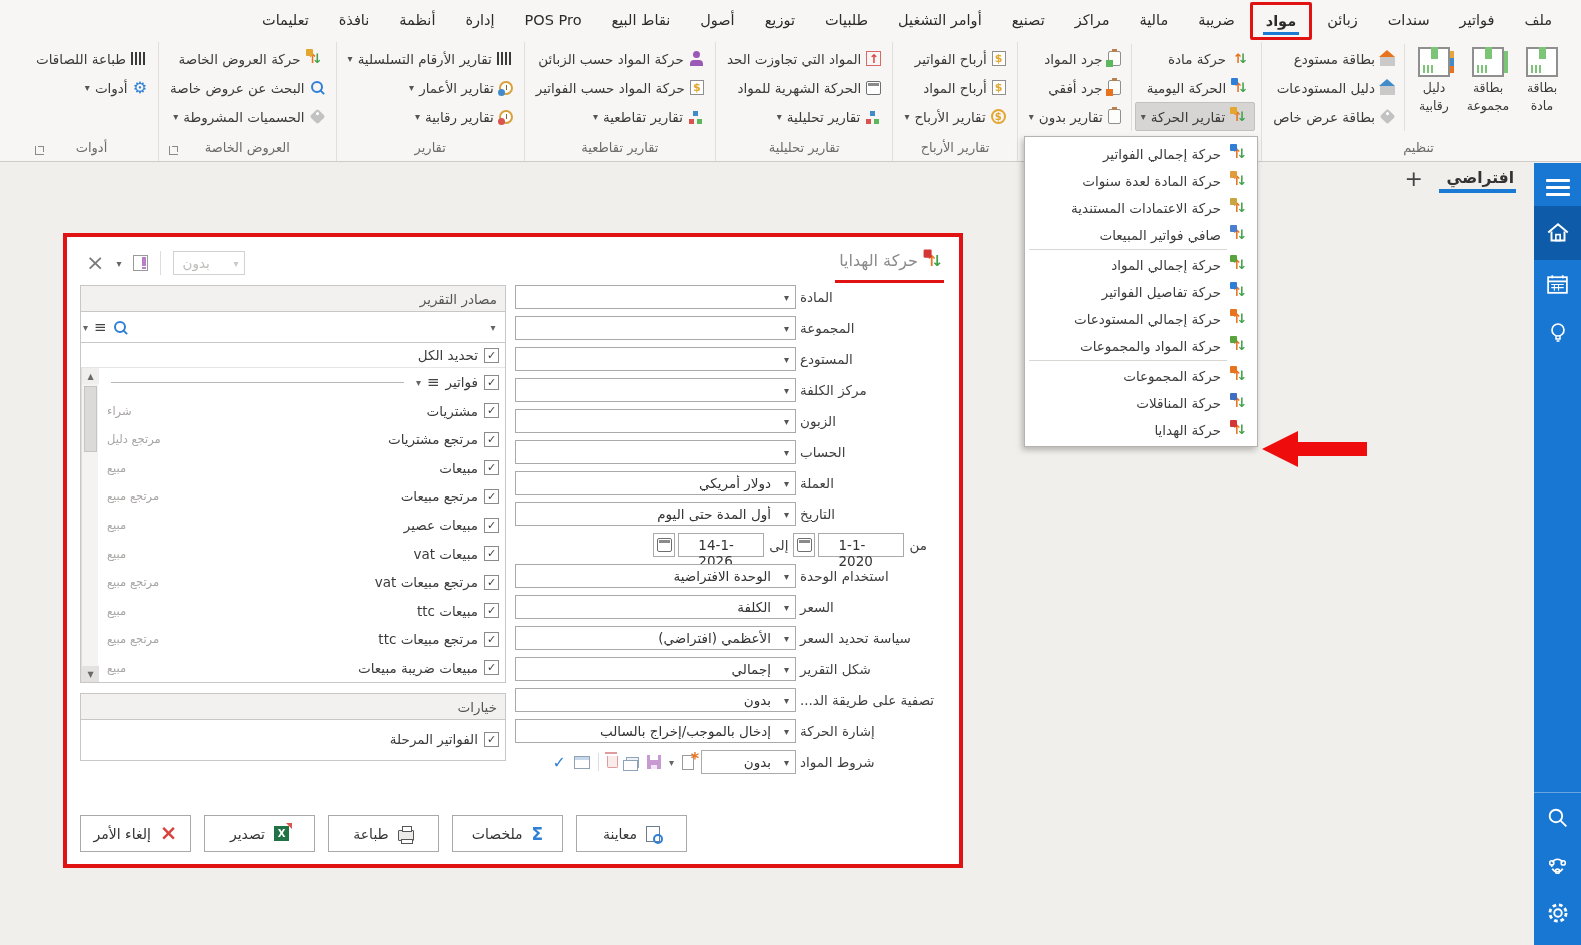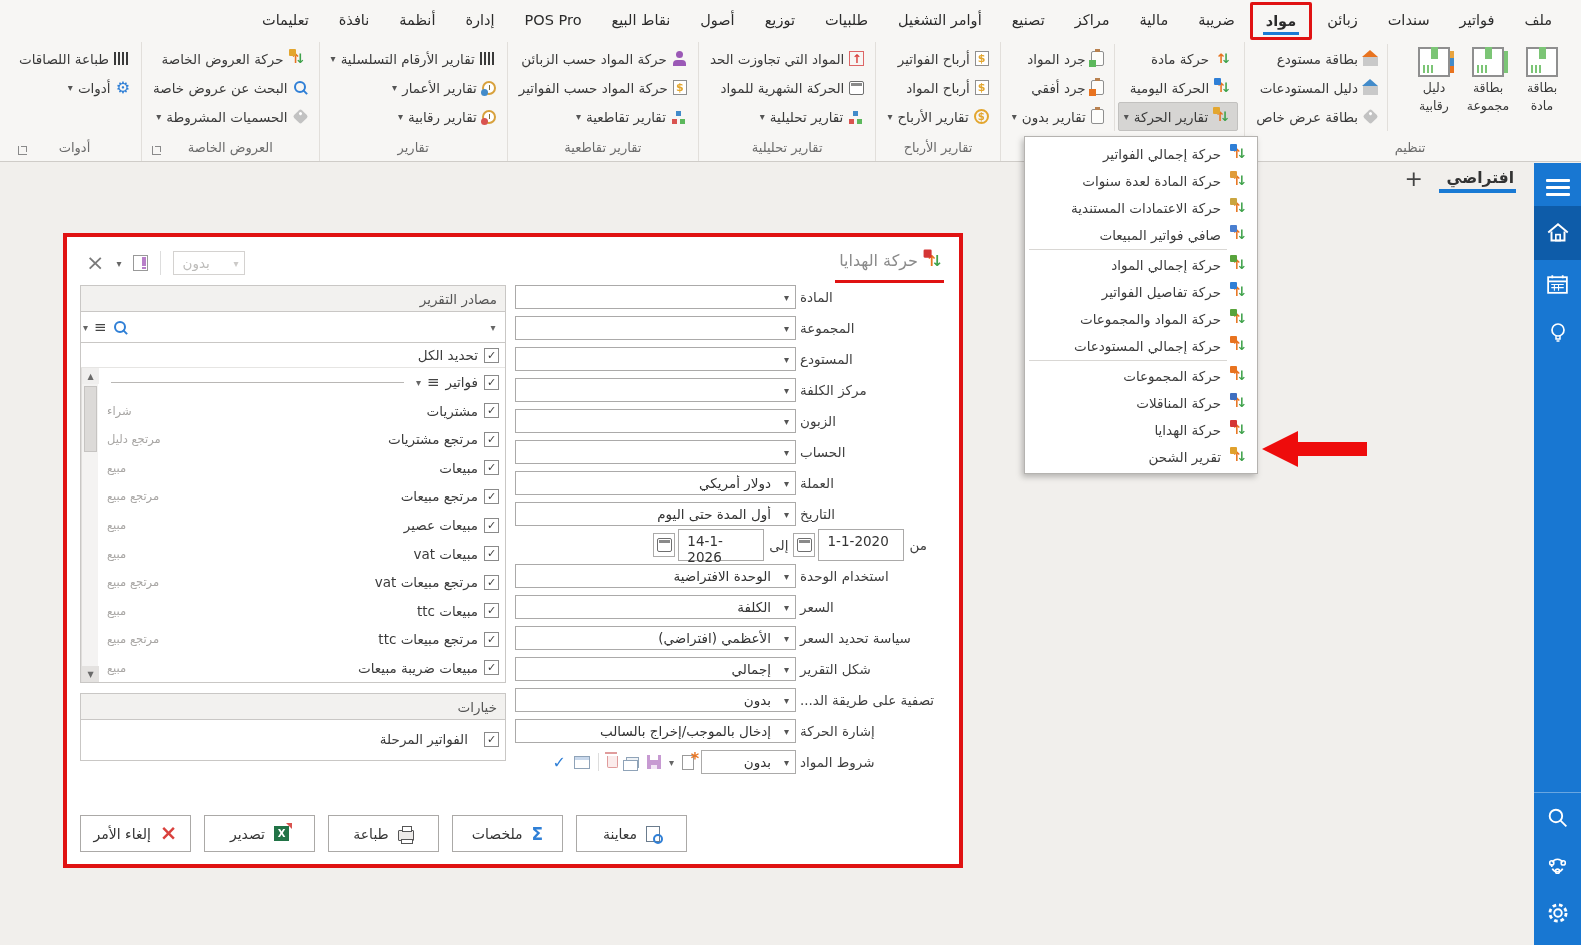--- a/index.html
+++ b/index.html
@@ -113,21 +113,21 @@
 
   .dlg-body{display:flex;gap:9px;direction:rtl}
   
   .fcol{width:432px}
   .frow{display:flex;align-items:center;margin-bottom:7px;height:24px}
   .frow .lbl{width:150px;font-size:13.5px;color:#3f3f3f;text-align:left;padding-left:4px;white-space:nowrap;overflow:hidden;direction:rtl}
   .frow .combo{flex:1}
   .daterow{gap:5px}
   .dlabel{font-size:13.5px;color:#3f3f3f;white-space:nowrap}
   .dinp{display:flex;direction:rtl;align-items:center;gap:3px}
-  .dinp .dval{width:86px;height:32px;border:1px solid #abaaa9;font-size:13.5px;color:#333;text-align:left;padding:3px 8px;direction:ltr}
+  .dinp .dval{width:86px;height:24px;border:1px solid #abaaa9;font-size:13.5px;color:#333;text-align:left;padding:3px 19px;direction:ltr}
   .calbtn{width:22px;height:24px;border:1px solid #abaaa9;display:flex;align-items:center;justify-content:center;background:#fff}
   .cond-tools{display:flex;align-items:center;gap:8px;margin-right:7px;direction:rtl}
   .nf{width:12px;height:15px;border:1.5px solid #9a9a9a;background:#fff;position:relative}
   .nf:before{content:"*";position:absolute;top:-7px;right:-6px;color:#e8731f;font-weight:700;font-size:16px}
   .flp{width:14px;height:14px;background:#c79ad2;position:relative}
   .flp:before{content:"";position:absolute;top:0;left:3px;width:8px;height:5px;background:#fff}
   .flp:after{content:"";position:absolute;bottom:0;left:4px;width:6px;height:4px;background:#f3e6f6}
   .cpy{width:13px;height:11px;border:1.5px solid #8fa3b8;background:#eef2f6;position:relative}
   .cpy:before{content:"";position:absolute;left:-4px;top:2px;width:13px;height:9px;border:1.5px solid #8fa3b8;background:#fff}
   .trs{width:11px;height:12px;border:1.5px solid #e09c9c;border-top:none;border-radius:0 0 2px 2px;position:relative;background:#fbecec}
@@ -151,21 +151,21 @@
   .treewrap{position:absolute;top:25px;bottom:0;left:0;right:0}
   .vscroll{position:absolute;left:0;top:0;bottom:0;width:17px;background:#f4f3f2;border-left:1px solid #e0dedc}
   .vscroll .up,.vscroll .dn{position:absolute;left:0;width:17px;height:16px;background:#f0efee;color:#6a6a6a;font-size:8px;display:flex;align-items:center;justify-content:center}
   .vscroll .up{top:0}.vscroll .dn{bottom:0;background:#e4e2e0}
   .vscroll .thumb{position:absolute;left:2px;top:18px;width:13px;height:66px;background:#dcdad8;border:1px solid #c6c4c2}
   .tree{position:absolute;left:18px;right:0;top:0;bottom:0;display:flex;flex-direction:column}
   .trow{flex:1;display:flex;align-items:center;gap:6px;padding:0 6px;font-size:13.5px;color:#3b3b3b;direction:rtl}
   .trow .tag{margin-right:auto;font-size:11.5px;color:#a8a6a4;padding-left:2px}
   .trow .line{flex:1;border-top:1px solid #b9b7b5;margin:0 6px}
   .optbox{border:1px solid #c9c7c5;border-top:none;padding:6px 6px 8px}
-  .optrow{height:26px;display:flex;align-items:center;gap:16px;font-size:13.5px;color:#3b3b3b}
+  .optrow{height:26px;display:flex;align-items:center;gap:6px;font-size:13.5px;color:#3b3b3b}
   .mt10{margin-top:10px}
 
   
   .dlg-actions{position:absolute;left:13px;bottom:12px;display:flex;direction:rtl;gap:13px}
   .abtn{width:111px;height:37px;border:1px solid #aba9a7;background:#fff;display:flex;align-items:center;justify-content:center;gap:9px;font-size:14px;color:#333;direction:rtl}
   .docm{width:14px;height:16px;border:1.5px solid #6b7c8d;background:#fff;position:relative}
   .docm:after{content:"";position:absolute;width:6px;height:6px;border:2px solid #2f7fd6;border-radius:50%;right:-4px;bottom:-3px}
   .sig{color:#2f7fd6;font-size:17px;font-weight:700}
   .sig:before{content:"Σ"}
   .prn{width:16px;height:11px;border:1.5px solid #555;border-radius:1px;background:#eceae8;position:relative;margin-top:3px}
@@ -222,21 +222,21 @@
               <span>مجموعة</span>
           </div>
           <div class="bigbtn">
             <span class="ic pkg">
                 <span class="side"></span>
               </span>
             <span>دليل</span>
               <span>رقابية</span>
           </div>
         </div>
-        <div class="rcol" style="border-right:1px solid #e2dfdb;margin-right:19px;padding-right:4px">
+        <div class="rcol" style="border-right:1px solid #e2dfdb;margin-right:2px;padding-right:4px">
           <div class="ritem">
               <span class="ic hse"></span>
               <span>بطاقة مستودع</span>
             </div>
           <div class="ritem">
               <span class="ic hse" style="--r:#428bca"></span>
               <span>دليل المستودعات</span>
             </div>
           <div class="ritem">
               <span class="ic tg"></span>
@@ -456,55 +456,49 @@
         </span>
         <span>حركة إجمالي المواد</span>
       </div>
     <div class="dditem">
         <span class="ic mv" style="--b:#2f7fd6">
           <span class="b"></span>
         </span>
         <span>حركة تفاصيل الفواتير</span>
       </div>
     <div class="dditem">
+        <span class="ic mv" style="--b:#e8731f">
+          <span class="b"></span>
+        </span>
+        <span>حركة إجمالي المستودعات</span>
+      </div>
+    <div class="dditem">
         <span class="ic mv" style="--b:#58a33c">
           <span class="b"></span>
         </span>
         <span>حركة المواد والمجموعات</span>
       </div>
+    <div class="ddsep"></div>
     <div class="dditem">
         <span class="ic mv" style="--b:#e8731f">
           <span class="b"></span>
         </span>
-        <span>حركة إجمالي المستودعات</span>
-      </div>
-    <div class="ddsep"></div>
-    <div class="dditem">
-        <span class="ic mv" style="--b:#e8731f">
-          <span class="b"></span>
-        </span>
         <span>حركة المجموعات</span>
       </div>
     <div class="dditem">
         <span class="ic mv" style="--b:#3f6fc0">
           <span class="b"></span>
         </span>
         <span>حركة المناقلات</span>
       </div>
     <div class="dditem">
         <span class="ic mv" style="--b:#d43535">
           <span class="b"></span>
         </span>
         <span>حركة الهدايا</span>
-      </div>
-    <div class="dditem">
-        <span class="ic mv" style="--b:#e0a12c">
-          <span class="b"></span>
-        </span>
-        <span>تقرير الشحن</span>
       </div>
   </div>
 
   <div class="ann-arrow">
       <span class="head"></span>
       <span class="shaft"></span>
     </div>
 
   <div class="ws-plus">+</div>
   <div class="ws-tab"><span>افتراضي</span><span class="underline"></span></div>

